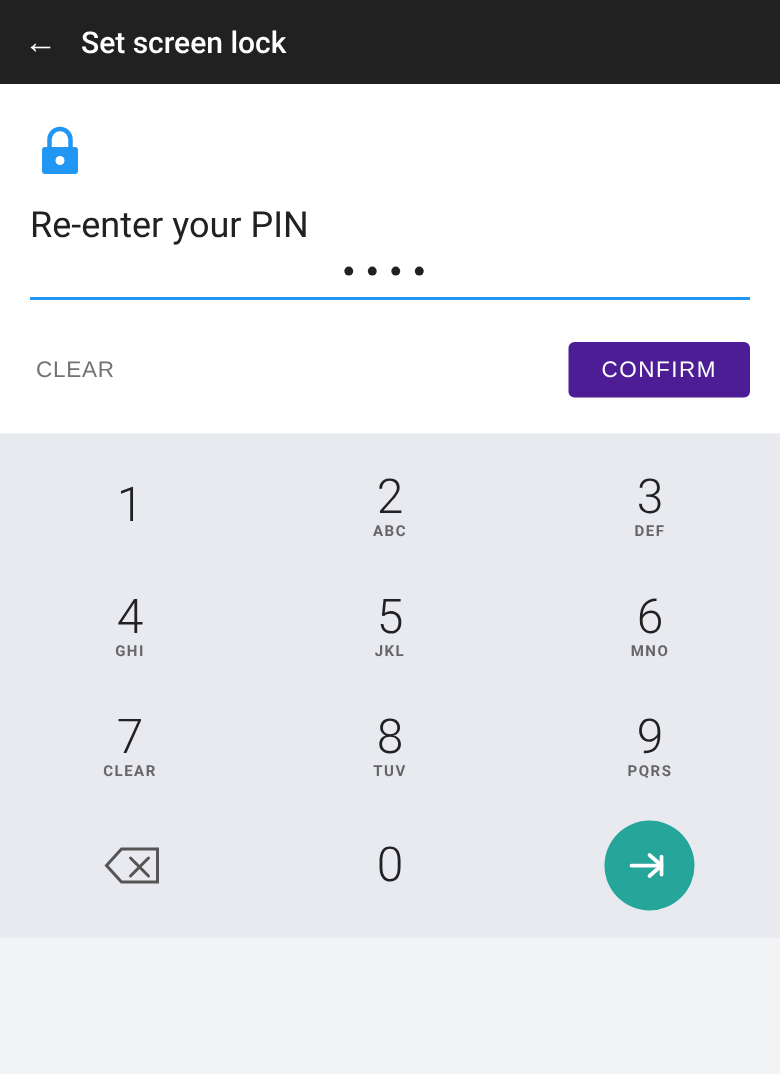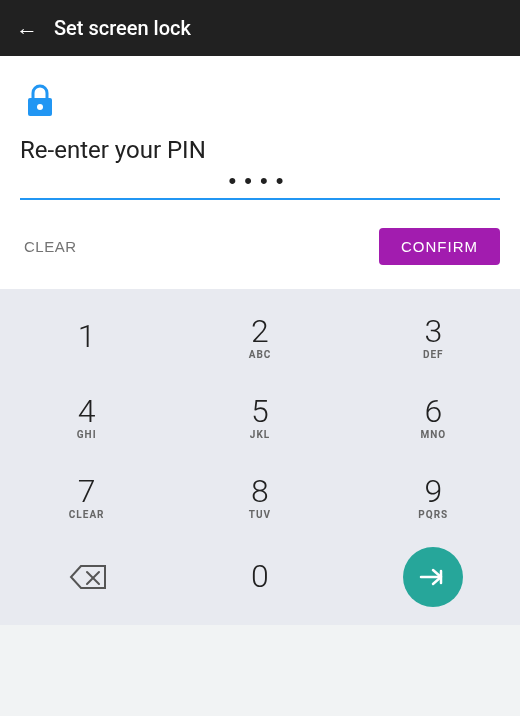--- a/index.html
+++ b/index.html
@@ -99,21 +99,21 @@
       color: #737373;
       font-size: 15px;
       font-weight: 400;
       background: none;
       border: none;
       cursor: pointer;
       letter-spacing: 0.5px;
       padding: 8px 4px;
     }
     .confirm-btn {
-      background: #a21caf;
+      background: #4c1d95;
       color: white;
       font-size: 15px;
       font-weight: 500;
       border: none;
       border-radius: 4px;
       padding: 10px 22px;
       cursor: pointer;
       letter-spacing: 1px;
     }
 

